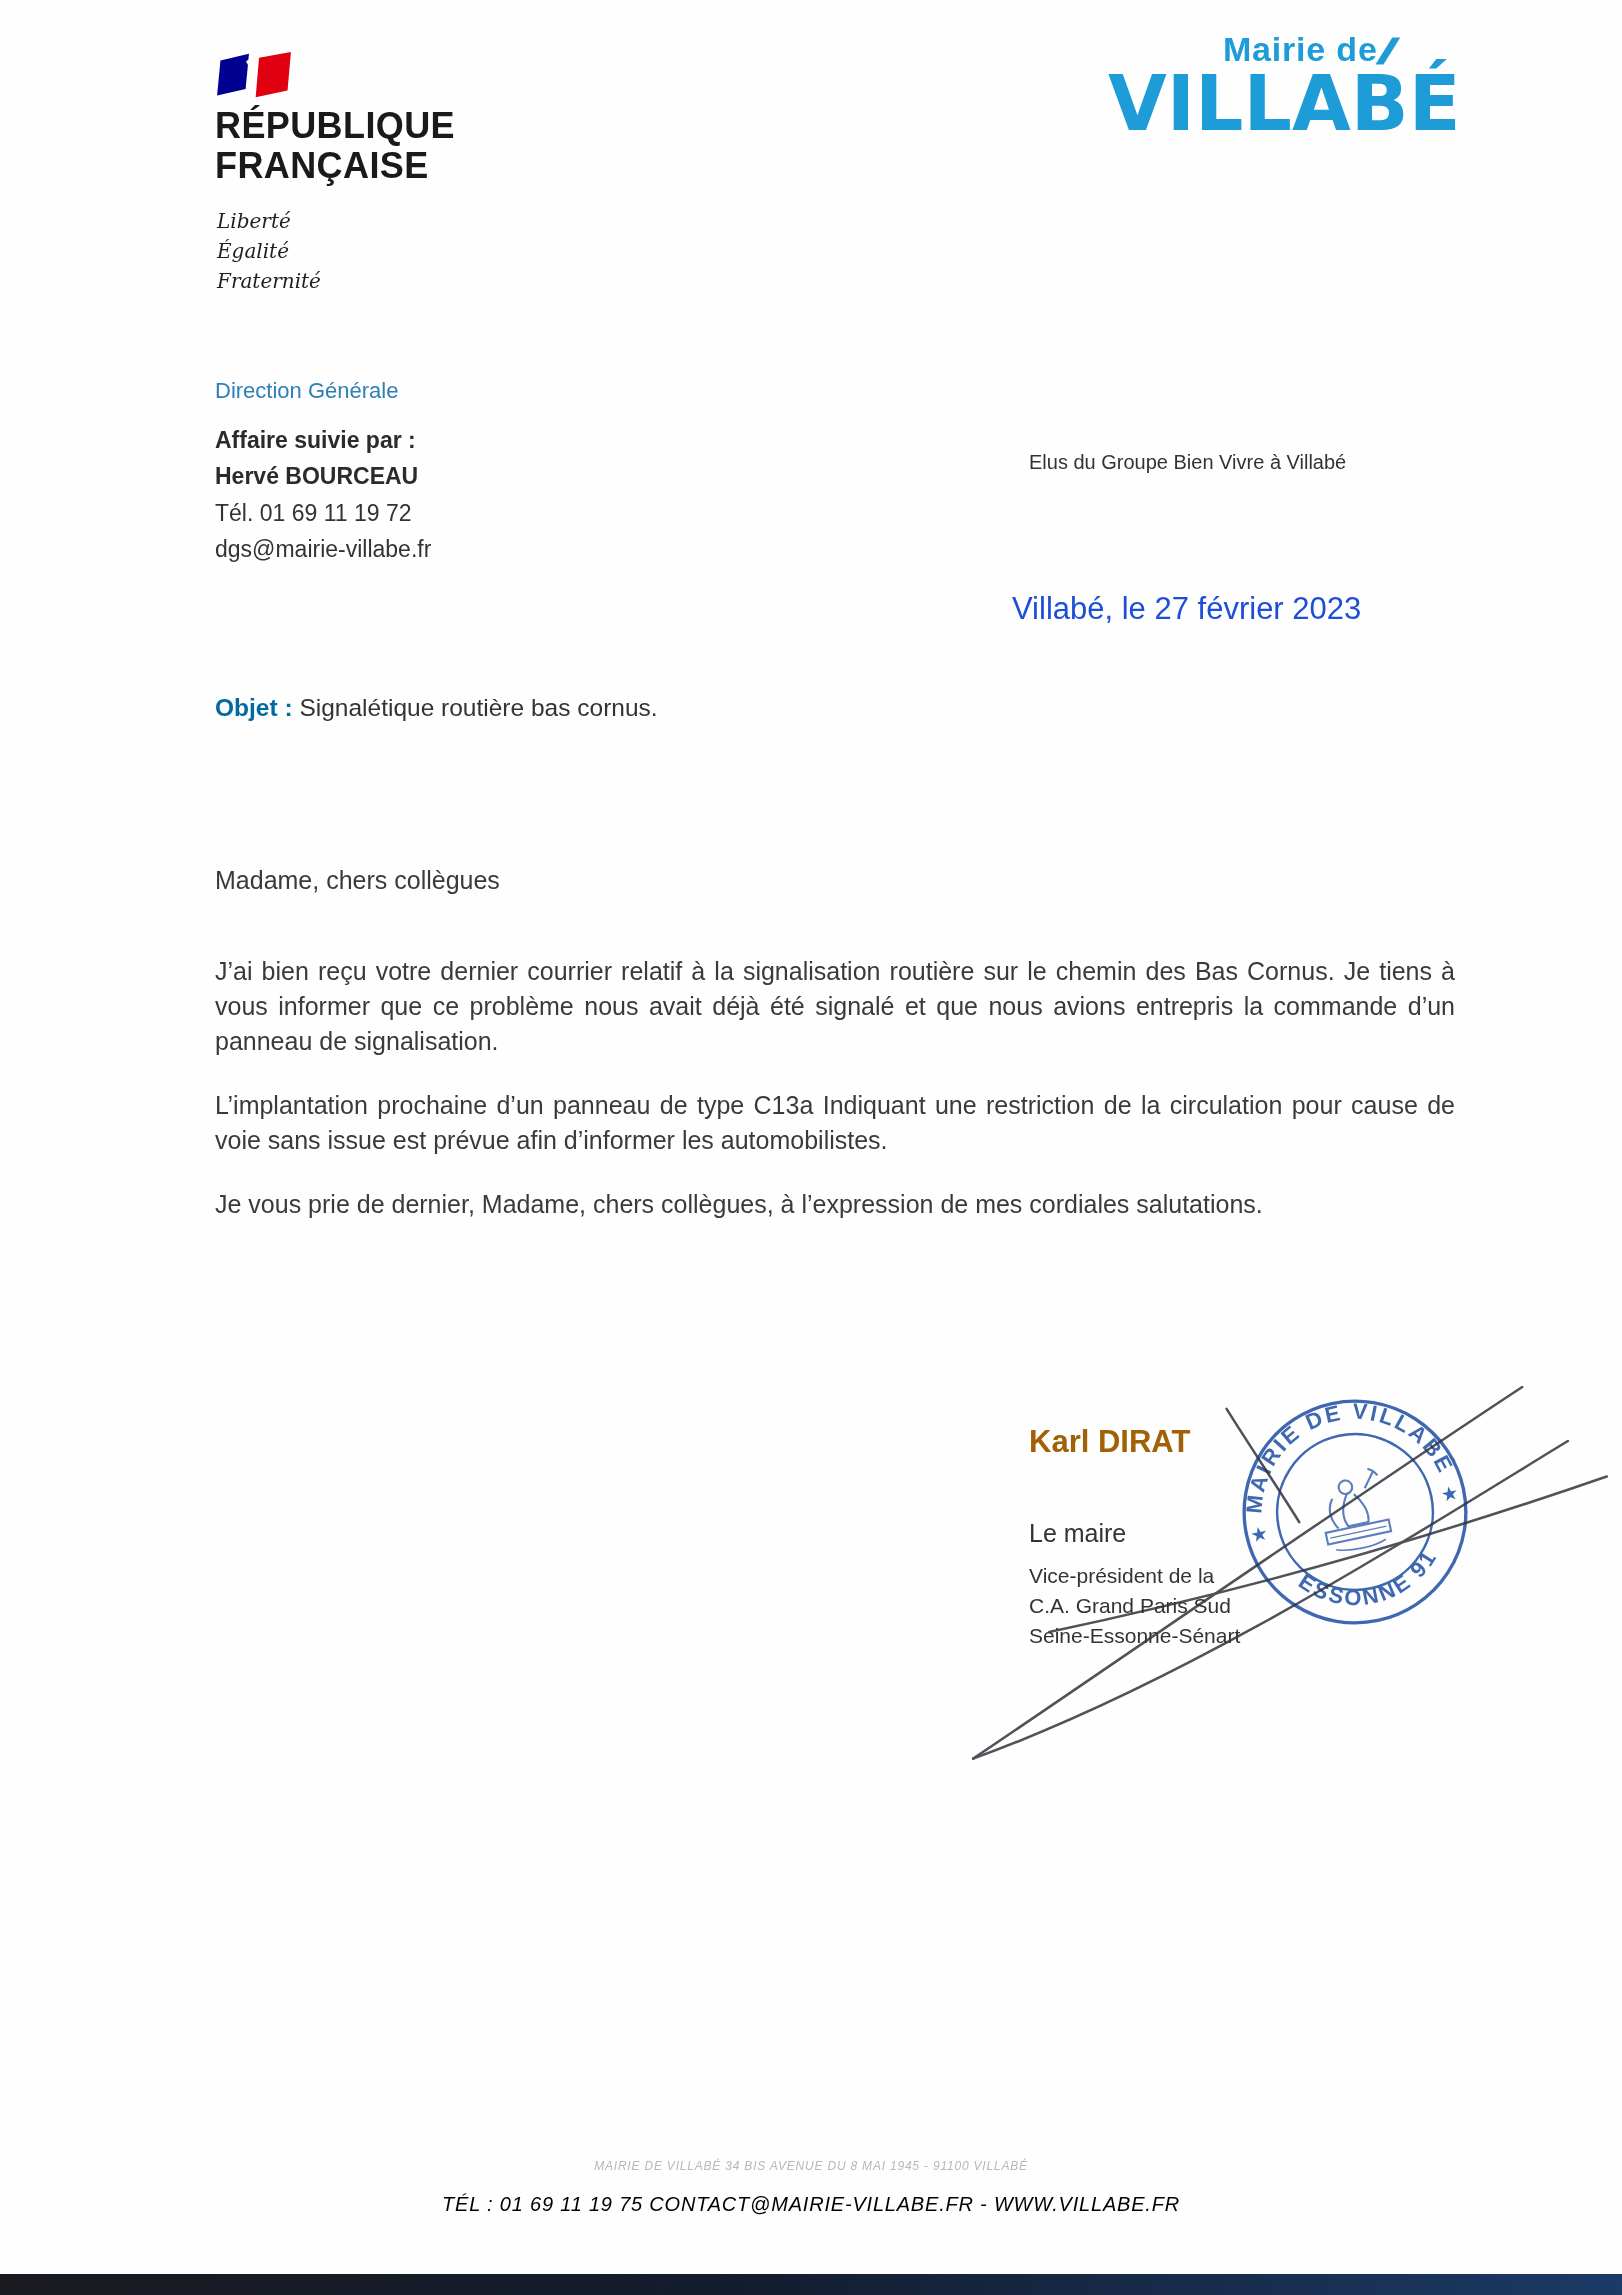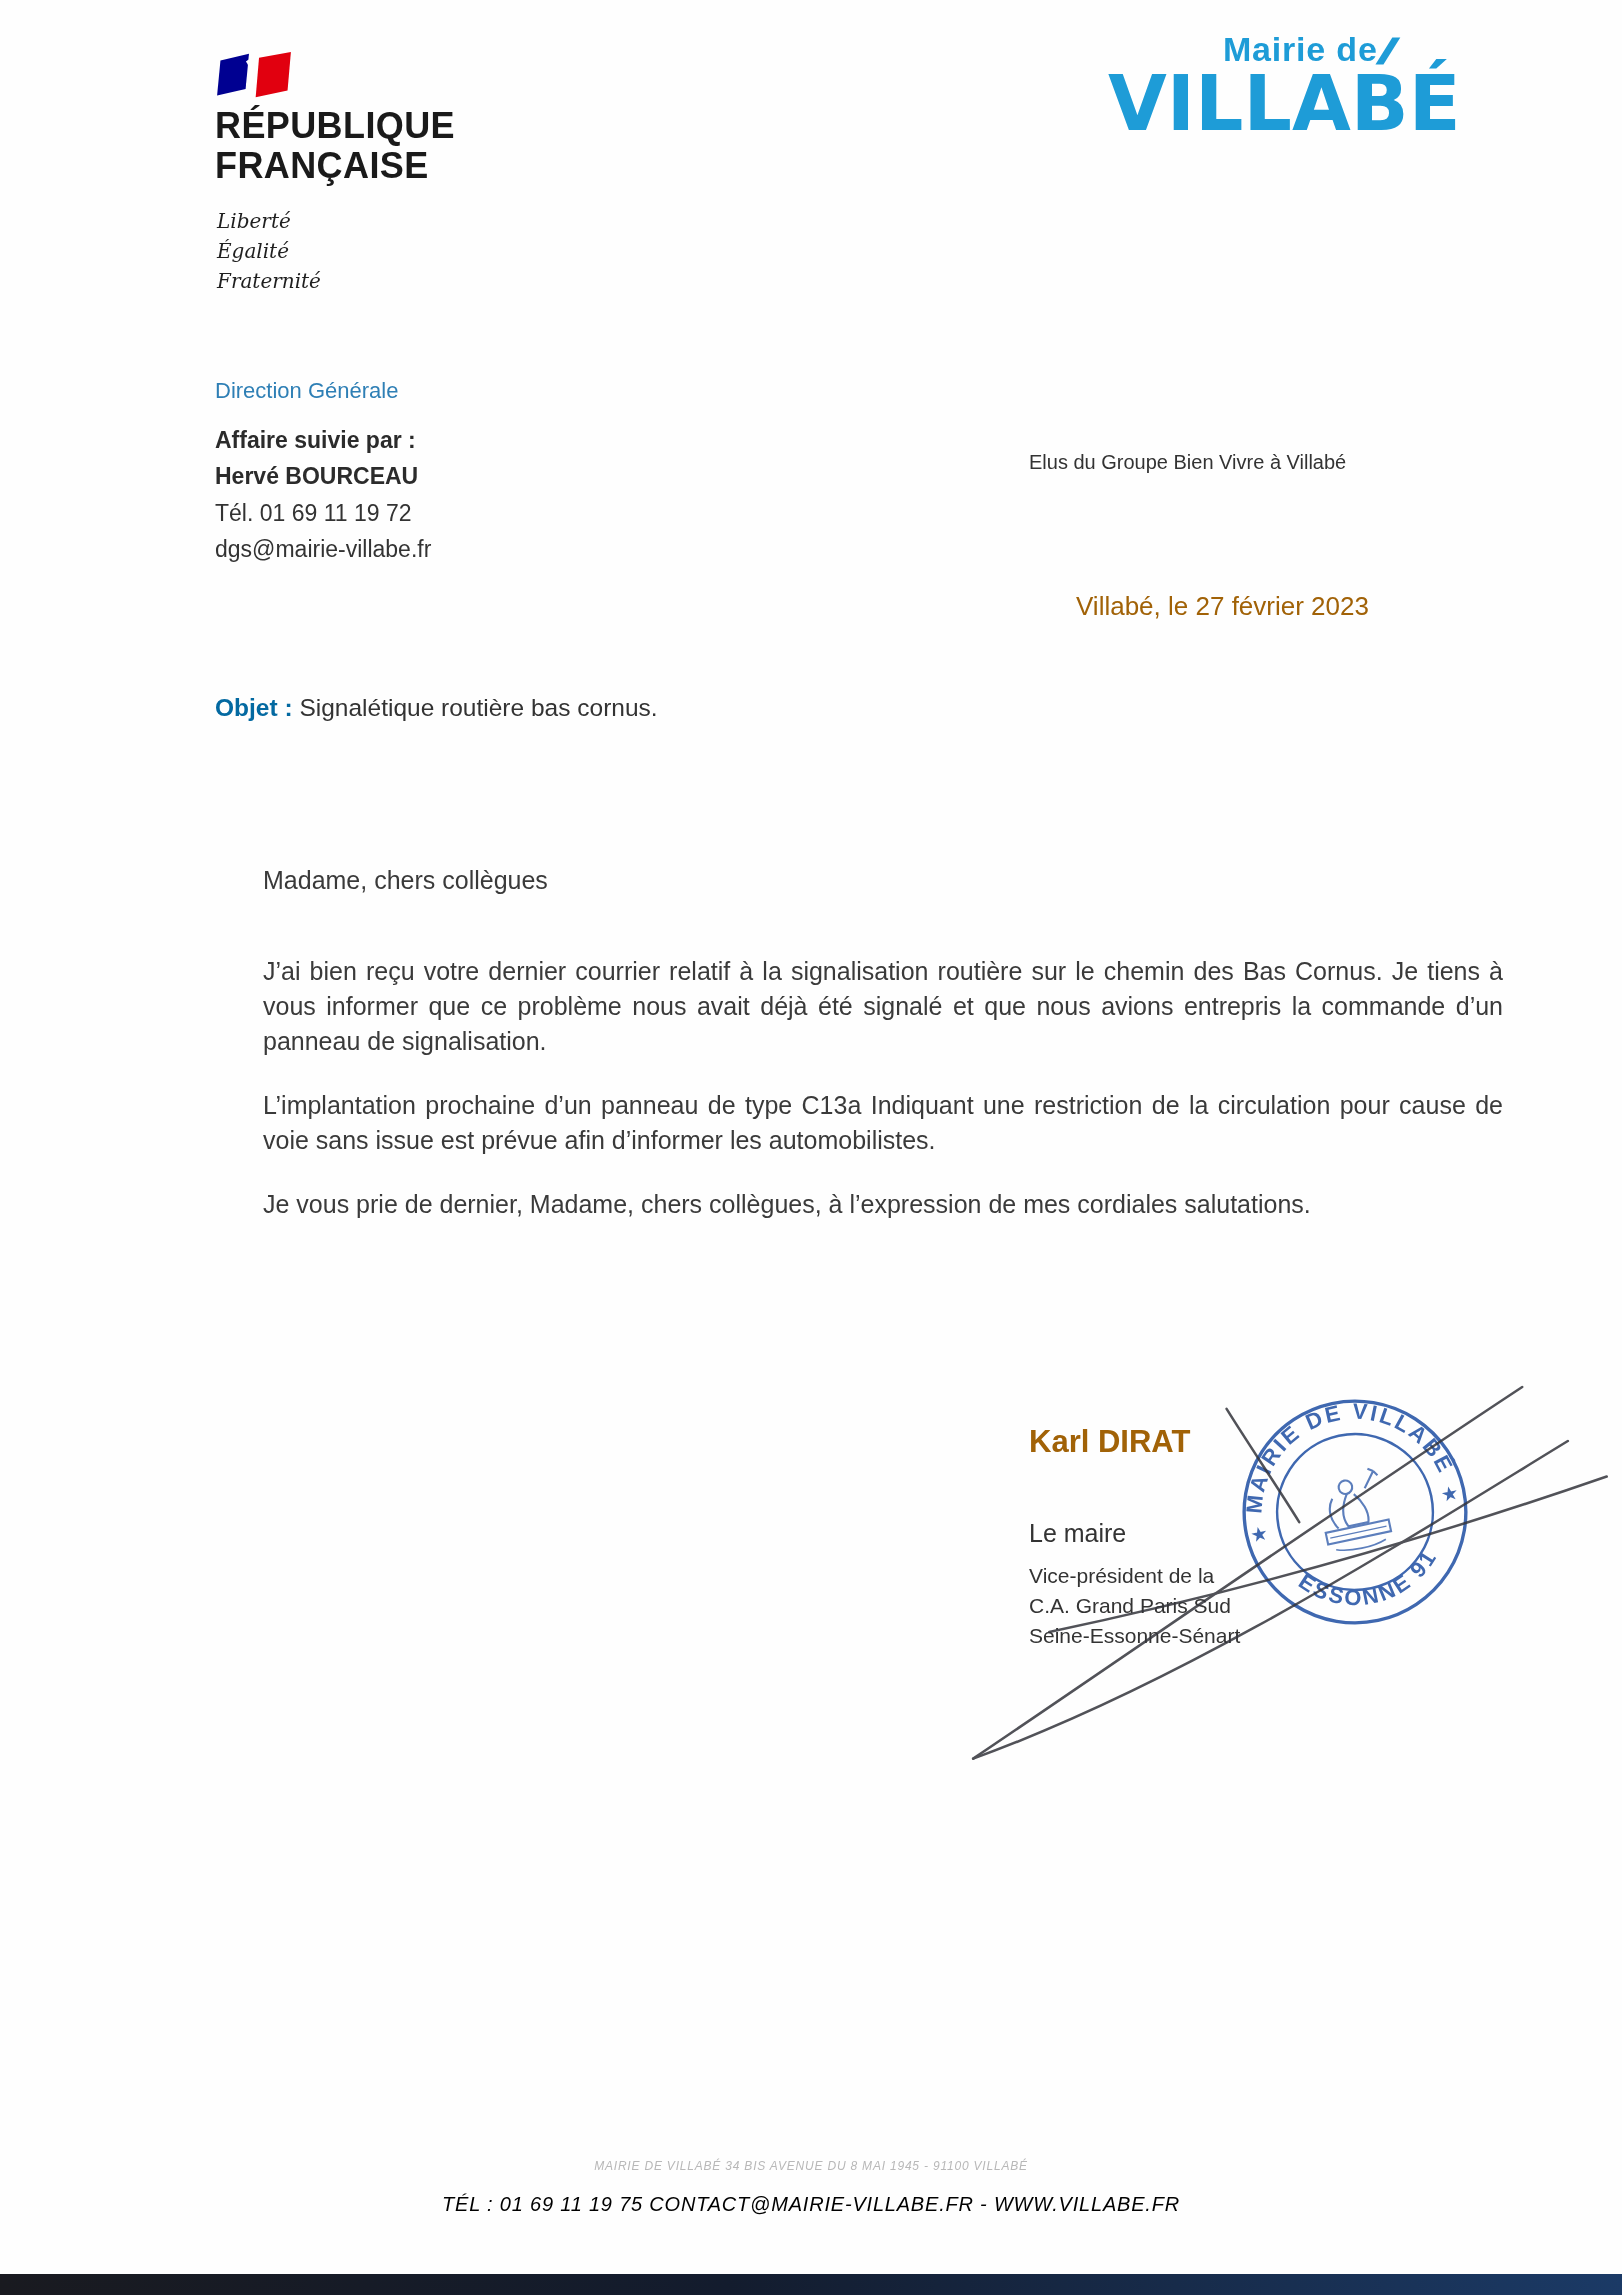--- a/index.html
+++ b/index.html
@@ -48,29 +48,29 @@
     position: absolute; left: 215px; top: 378px;
     color: #2e7fb5; font-size: 22px;
   }
   .contact {
     position: absolute; left: 215px; top: 422px;
     font-size: 23px; line-height: 1.58; color: #333;
   }
   .contact .b { font-weight: 700; color: #2b2b2b; }
 
   .recipient { position: absolute; left: 1029px; top: 451px; font-size: 20px; color: #333; }
-  .dateline  { position: absolute; left: 1076px; top: 591px; font-size: 26px; color: #a16207; }
+  .dateline  { position: absolute; left: 1012px; top: 591px; font-size: 31px; color: #1d4ed8; }
 
   .objet { position: absolute; left: 215px; top: 694px; font-size: 24.5px; color: #333; }
   .objet .b { font-weight: 700; color: #0369a1; }
 
   
   .body-block {
     position: absolute; left: 215px; top: 863px; width: 1240px;
-    font-size: 25px; line-height: 1.4; color: #3a3a3a; margin-left: 48px;
+    font-size: 25px; line-height: 1.4; color: #3a3a3a;
   }
   .salutation { margin: 0 0 56px 0; }
   .body-block p { margin: 0 0 29px 0; text-align: justify; }
 
   
   .sig-name {
     position: absolute; left: 1029px; top: 1424px;
     font-weight: 700; font-size: 31px; color: #a16207;
   }
   .sig-role  { position: absolute; left: 1029px; top: 1519px; font-size: 25px; color: #333; }

